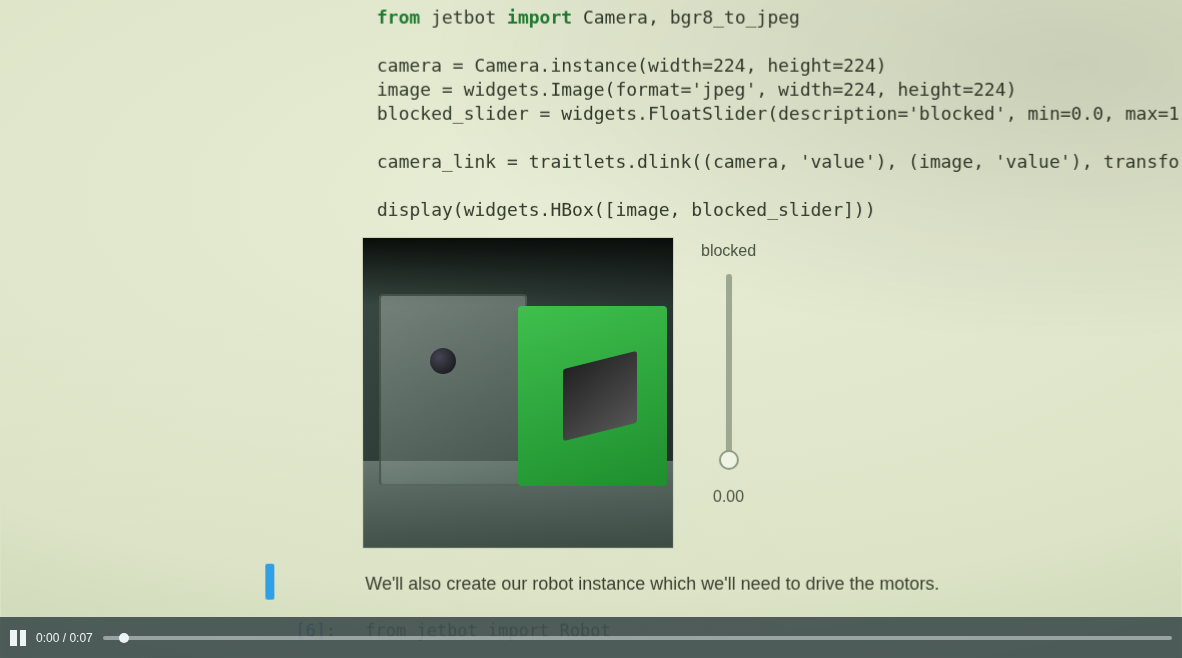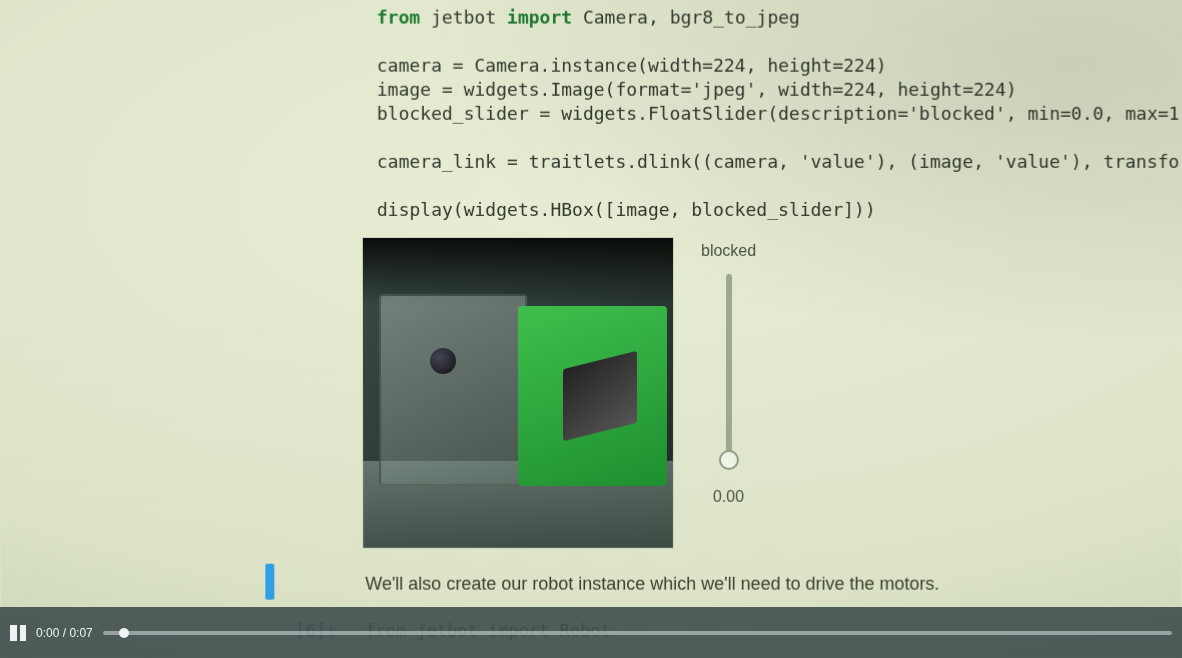--- a/index.html
+++ b/index.html
@@ -152,21 +152,21 @@
   }
   .next-cell .prompt {
     position: absolute; left: 0;
     color: #3b7aa5;
   }
 
   
   .vidbar {
     position: absolute;
     left: 0; right: 0; bottom: 0;
-    height: 51px;
+    height: 41px;
     background: rgba(40,55,60,.78);
     display: flex;
     align-items: center;
     color: #eef4f6;
     font-size: 12px;
     padding: 0 10px;
     gap: 10px;
   }
   .vidbar .play {
     width: 16px; height: 16px;

